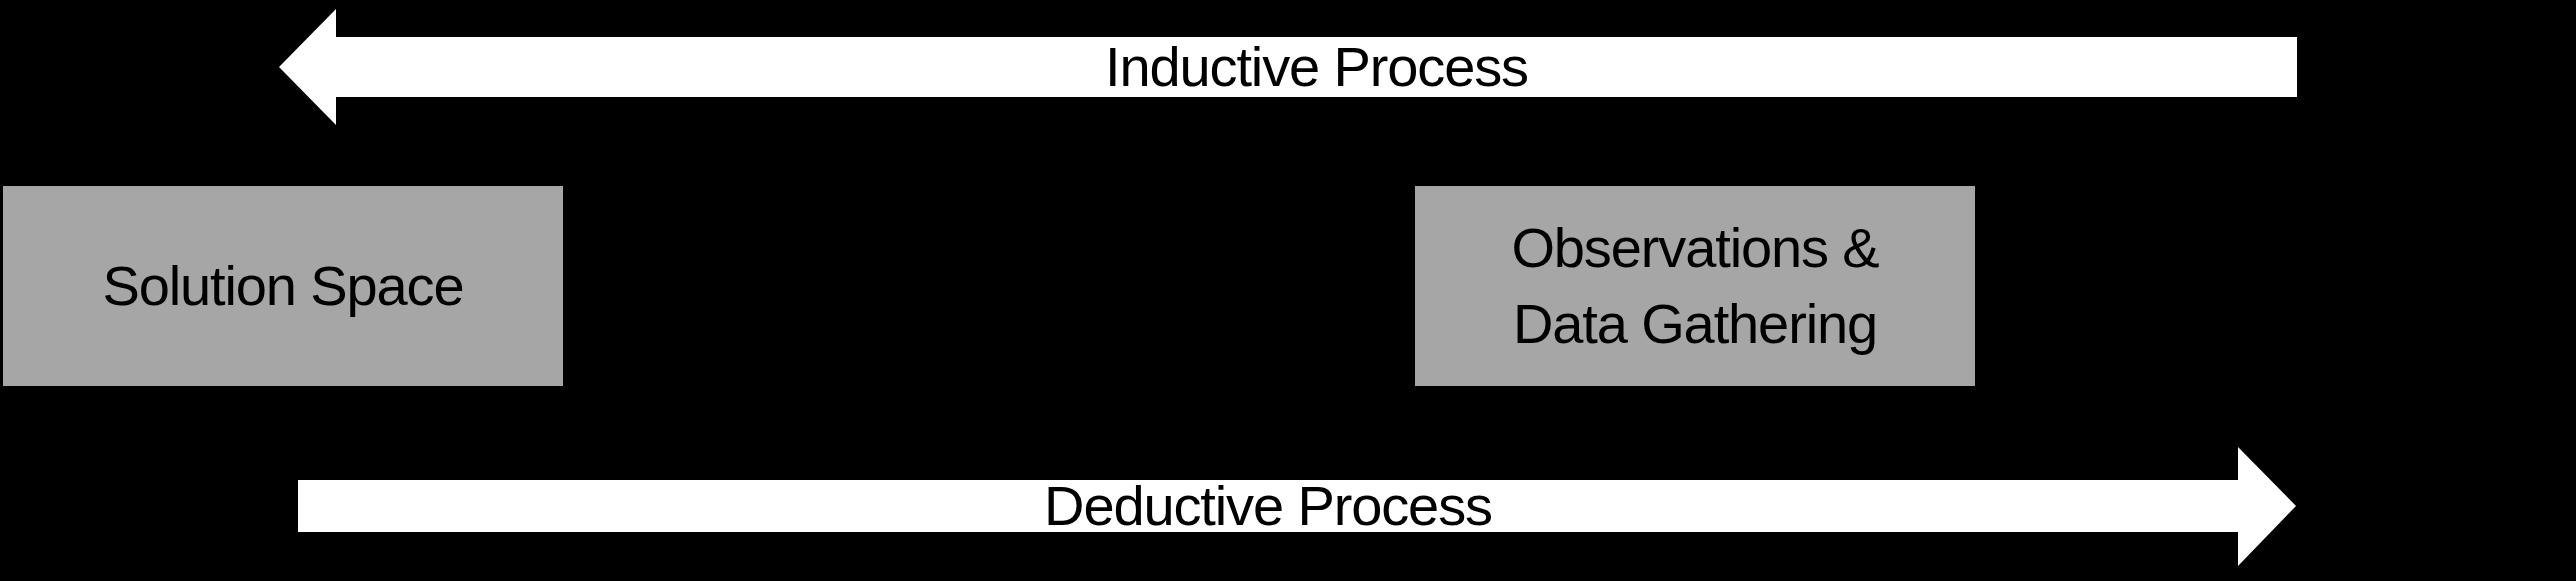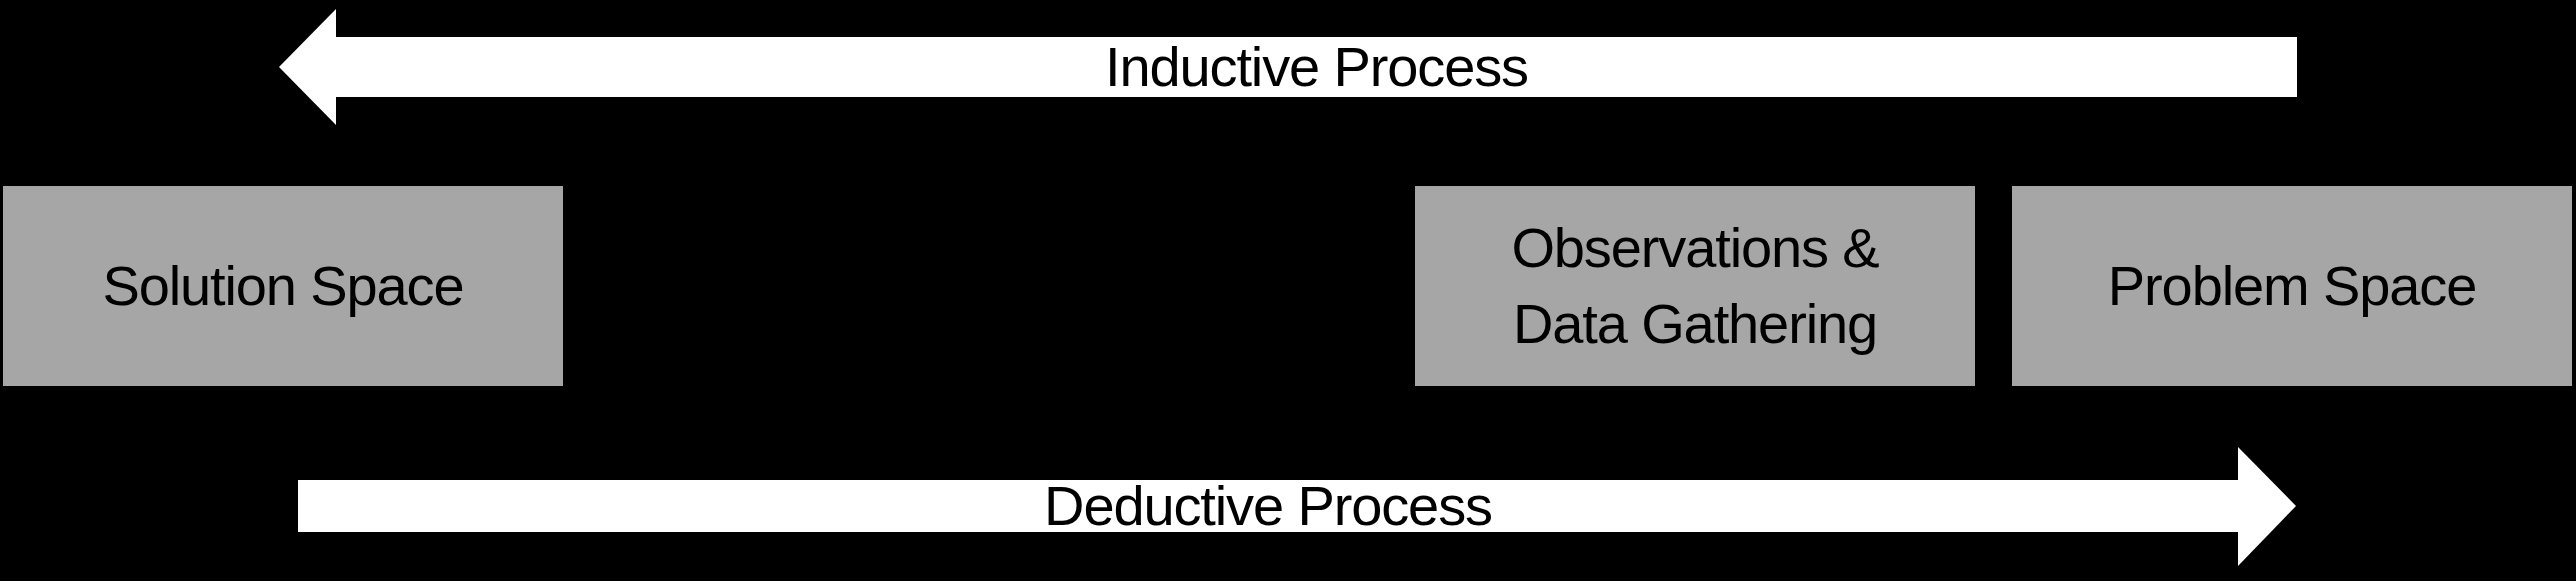--- a/index.html
+++ b/index.html
@@ -108,23 +108,20 @@
   <div class="stage-box box-1">
     <span class="box-label">Solution Space</span>
   </div>
 
 
   <div class="stage-box box-3">
     <span class="box-label">Observations &amp;
 Data Gathering</span>
   </div>
 
-  <div class="stage-box box-4">
-    <span class="box-label">Problem Space</span>
-  </div>
 
   <div class="arrow arrow-bottom">
     <div class="arrow-bar">
       <span class="arrow-label">Deductive Process</span>
     </div>
     <div class="head-right"></div>
   </div>
 
 </div>
 

